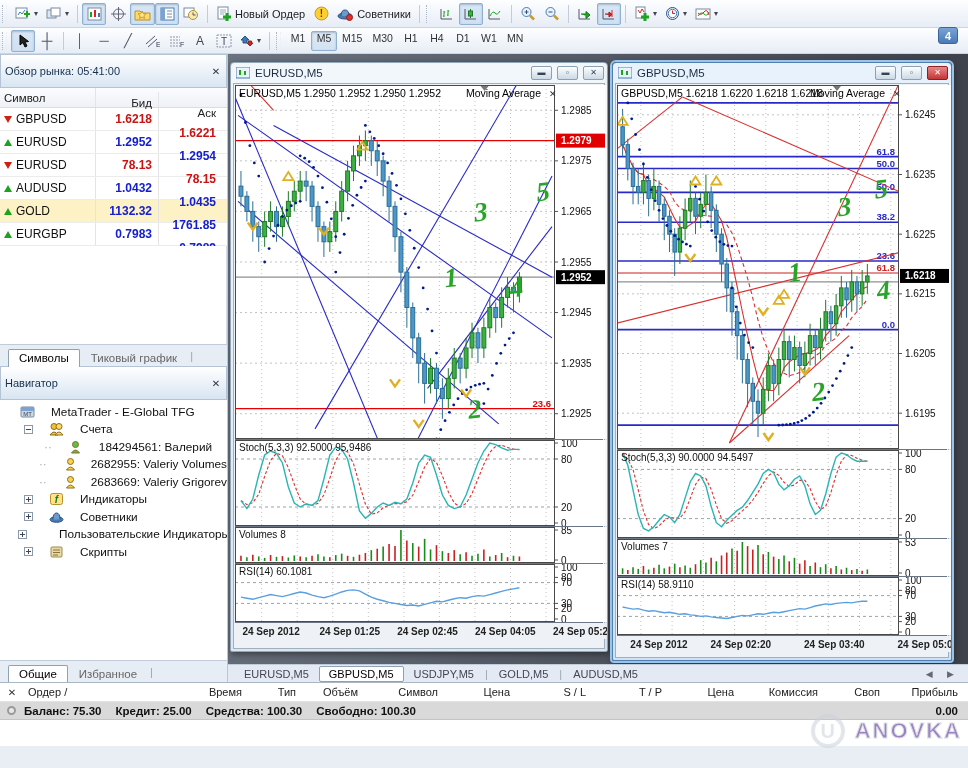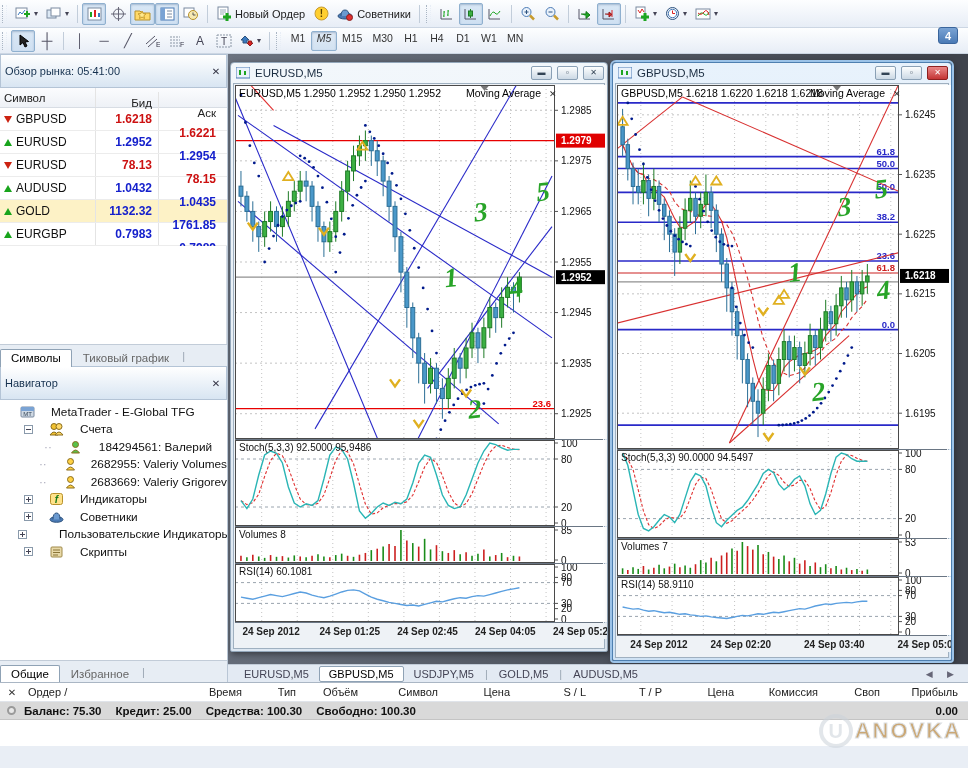--- a/index.html
+++ b/index.html
@@ -15,21 +15,21 @@
   .toolbar { display:flex; align-items:center; background:linear-gradient(#fdfeff,#e7edf6); border-bottom:1px solid #ccd6e3; }
   #toolbar1 { height:28px; }
   #toolbar2 { height:26px; }
   .tgrip { width:5px; height:18px; border-left:1px dotted #aab6c4; border-right:1px dotted #e8eef6; margin:0 4px 0 2px; }
   .tsep { width:1px; height:18px; background:#c2cdda; margin:0 4px; }
   .tbtn { height:22px; min-width:24px; padding:0 3px; border:1px solid transparent; border-radius:2px; display:flex; align-items:center; justify-content:center; gap:3px; font-size:11px; color:#222; }
   .tbtn.pressed { background:linear-gradient(#d9e7f5,#cfe0f2); border-color:#8fb0cf; box-shadow:inset 0 1px 2px rgba(70,100,140,.35); }
   .tbtn .caret { font-size:8px; color:#445; }
   .tbtn svg { display:block; }
   .tf-btn { height:20px; min-width:26px; padding:0 4px; font-size:10.5px; color:#333; border:1px solid transparent; border-radius:2px; text-align:center; }
-  .tf-btn.pressed { background:linear-gradient(#dfe9f4,#d2e2f2); border-color:#8fb0cf; box-shadow:inset 0 1px 2px rgba(70,100,140,.35);font-style:italic; }
+  .tf-btn.pressed { background:linear-gradient(#dfe9f4,#d2e2f2); border-color:#8fb0cf; box-shadow:inset 0 1px 2px rgba(70,100,140,.35); }
   .glyph { font-size:13px; line-height:1; }
   #comment-badge { position:absolute; right:10px; top:27px; width:20px; height:17px; background:linear-gradient(#7aa3d4,#4a7ab5); border:1px solid #3a659c; border-radius:3px; color:#fff; font-size:11px; font-weight:bold; text-align:center; line-height:16px; }
 
   
   #main { display:flex; height:628px; }
   #left-col { width:228px; display:flex; flex-direction:column; border-right:1px solid #b9c6d5; background:#eef2f7; }
   #right-col { width:740px; display:flex; flex-direction:column; }
 
   .panel-header { height:18px; background:linear-gradient(#ffffff,#d8e5f2); border:1px solid #b4c4d6; display:flex; align-items:center; justify-content:space-between; padding:16px 4px; font-size:11px; color:#15314f; }
   .panel-close { font-size:10px; color:#334; width:12px; text-align:center; cursor:default; }
@@ -42,21 +42,21 @@
   .mw-row.hl { background:#fdf2c6; }
   .mw-c-sym { width:96px; padding-left:4px; display:flex; align-items:center; gap:4px; border-right:1px solid #e4e4e4; height:100%; }
   .mw-c-bid, .mw-c-ask { width:63px; text-align:right; padding-right:6px; border-right:1px solid #e4e4e4; height:100%; line-height:22px; font-weight:bold; }
   .mw-c-ask { border-right:none;margin-top:27px; }
   .mw-red { color:#cc1111; } .mw-blue { color:#1520cc; }
   .arr { width:0; height:0; display:inline-block; }
   .arr.up { border-left:4px solid transparent; border-right:4px solid transparent; border-bottom:7px solid #18a41c; }
   .arr.down { border-left:4px solid transparent; border-right:4px solid transparent; border-top:7px solid #cc2211; }
   .mw-spacer { flex:1; background:#fff; border-right:1px solid #d4dbe4; }
 
-  .tabstrip { height:22px; background:#e7edf4; border-top:1px solid #c2ccd8; display:flex; align-items:flex-end; padding-left:0; gap:0; }
+  .tabstrip { height:22px; background:#e7edf4; border-top:1px solid #c2ccd8; display:flex; align-items:flex-end; padding-left:8px; gap:0; }
   .tab { padding:2px 10px 3px; font-size:11.5px; color:#666; border:1px solid transparent; border-bottom:none; position:relative; top:1px; }
   .tab.active { background:#fff; color:#000; border-color:#8fa2b5; border-radius:2px 2px 0 0; }
   .tab-div { color:#99a5b2; align-self:center; font-size:11px; padding:0 2px; }
 
   
   #navigator { flex:1; display:flex; flex-direction:column; background:#fff; }
   #nav-tree { flex:1; padding:3px 0 0 2px; overflow:hidden; background:#fff; }
   .tree-row { display:flex; align-items:center; height:17.5px; gap:16px; white-space:nowrap; overflow:hidden; font-size:11.8px; }
   .tree-ind { display:inline-block; }
   .expander { width:9px; height:9px; border:1px solid #8a9aab; background:#fff; position:relative; flex:0 0 auto; }
@@ -89,21 +89,21 @@
   #term-head { display:flex; height:19px; align-items:center; border-bottom:1px solid #e0e4ea; font-size:11px; color:#222; }
   .th { text-align:right; padding-right:6px; }
   .th.left { text-align:left; padding-left:4px; }
   #term-close { width:24px; text-align:center; color:#333; font-size:10px; }
   #balance-row { display:flex; height:18px; align-items:center; background:#d9d9d9; border-bottom:1px solid #c4c4c4; font-size:11.5px; font-weight:bold; }
   #balance-row .dot { width:9px; height:9px; border:2px solid #9a9a9a; border-radius:50%; margin:0 8px 0 7px; background:#e8e8e8; }
   #balance-row .bseg { margin-right:14px; }
   #profit-cell { margin-left:auto; padding-right:10px; }
   #watermark { position:absolute; right:6px; bottom:-2px; display:flex; align-items:center; opacity:.55; pointer-events:none; }
   #wm-circle { width:34px; height:34px; border:4px solid #ccd3da; border-radius:50%; color:#ccd3da; font-size:20px; font-weight:bold; text-align:center; line-height:27px; }
-  #wm-text { font-size:22px; font-weight:bold; color:#a16207; letter-spacing:2px; margin-left:2px; -webkit-text-stroke:1px #bfc7cf; }
+  #wm-text { font-size:22px; font-weight:bold; color:#4c1d95; letter-spacing:2px; margin-left:10px; -webkit-text-stroke:1px #bfc7cf; }
 </style>
 </head>
 <body>
 
 <div id="app">
 
 
   <div id="toolbar1" class="toolbar">
     <div class="tgrip"></div>
     <div class="tbtn">

